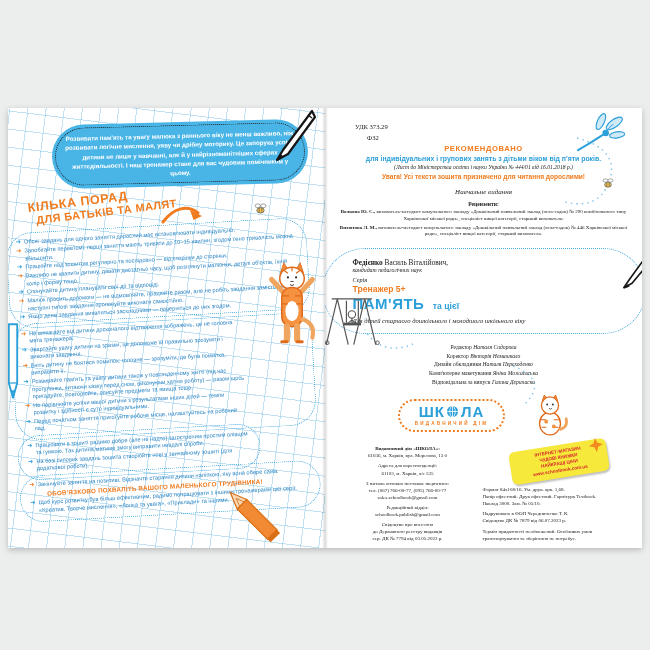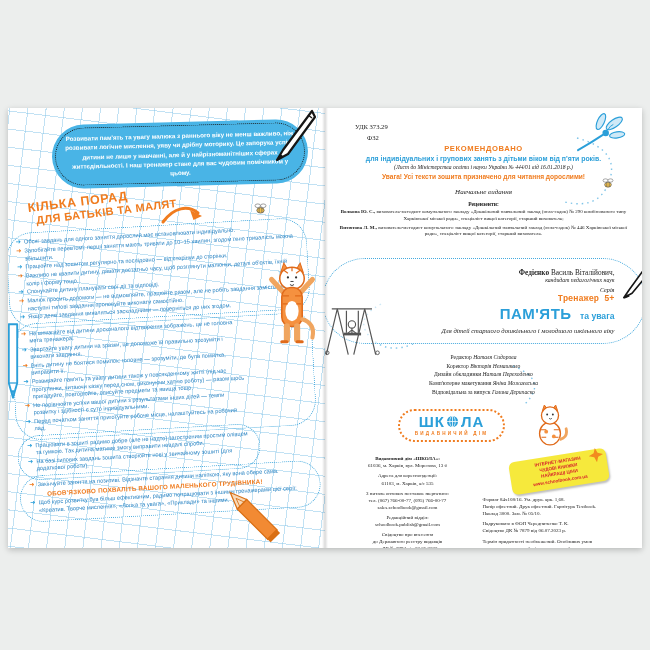--- a/index.html
+++ b/index.html
@@ -52,28 +52,28 @@
   .dragonfly{position:absolute;right:16px;top:4px;}
   .rec{margin:16px 0 0;color:#f07c1f;font-family:"Liberation Sans",sans-serif;font-weight:bold;
        font-size:7.6px;letter-spacing:.6px;}
   .recfor{margin:2px 0 0;color:#2b9fd9;font-family:"Liberation Sans",sans-serif;font-weight:bold;font-size:6.9px;}
   .ministry{margin:2px 0 0;font-style:italic;font-size:5.6px;}
   .attention{margin:3px 0 0;color:#f07c1f;font-family:"Liberation Sans",sans-serif;font-weight:bold;font-size:6.6px;}
   .edition{margin:8px 0 0;font-style:italic;font-size:7px;}
   .rev-label{margin:5px 0 0;font-weight:bold;font-size:5.6px;}
   .rev{margin:2px 0 0;width:292px;text-align:center;font-size:5px;line-height:1.35;}
   .rev .nm{font-weight:bold;}
-  .cloud-authors{position:relative;margin-top:20px;width:262px;border:1.7px dotted #45aade;
-      border-radius:60px;padding:9px 30px 9px;text-align:right;background:rgba(255,255,255,.6);}
+  .cloud-authors{position:relative;margin-top:10px;width:262px;border:1.7px dotted #45aade;
+      border-radius:60px;padding:9px 30px 9px;text-align:left;background:rgba(255,255,255,.6);}
   .a1{margin:0;font-size:7.3px;}
   .a1 .sn,.a2 .sn{font-weight:bold;}
   .a1d{margin:0;font-style:italic;font-size:5.8px;}
   .a2{margin:2px 0 0;font-size:7.3px;}
   .series{margin:3px 0 0;font-style:italic;font-size:6.2px;}
-  .series-name{margin:1px 0 0;font-family:Liberation Mono, monospace;color:#f07c1f;font-weight:bold;font-size:8.6px;}
+  .series-name{margin:1px 0 0;font-family:Liberation Sans, sans-serif;color:#f07c1f;font-weight:bold;font-size:8.6px;}
   .title{margin:1px 0 0;color:#2b9fd9;font-family:"Liberation Sans",sans-serif;font-weight:bold;}
   .title .tm{font-size:15px;letter-spacing:.5px;}
   .title .ts{font-size:8.6px;margin-left:4px;}
   .audience{margin:4px 0 0;font-style:italic;font-size:6.6px;}
   .swing{position:absolute;left:-4px;bottom:-14px;}
   .pencil-right{position:absolute;right:-14px;top:-4px;transform:rotate(10deg);}
   .credits{margin-top:9px;text-align:center;font-size:5.6px;line-height:1.55;}
   .credits p{margin:0;}
   .credits .nm{font-style:italic;}
   .logo-row{margin-top:7px;display:flex;align-items:center;}
@@ -292,21 +292,21 @@
         <p class="rev"><span class="nm">Волкова Ю. С.,</span><span> вихователь-методист комунального закладу «Дошкільний навчальний заклад (ясла-садок) № 290 комбінованого типу Харківської міської ради», спеціаліст вищої категорії, старший вихователь;</span></p>
         <p class="rev"><span class="nm">Витютова Л. М.,</span><span> вихователь-методист комунального закладу «Дошкільний навчальний заклад (ясла-садок) № 446 Харківської міської ради», спеціаліст вищої категорії, старший вихователь.</span></p>
 
         <div class="cloud-authors">
           <p class="a1"><span class="sn">Федієнко</span><span> Василь Віталійович,</span></p>
           <p class="a1d">кандидат педагогічних наук</p>
           <p class="series">Серія</p>
           <p class="series-name">Тренажер 5+</p>
           <p class="title">
             <span class="tm">ПАМ'ЯТЬ</span>
-            <span class="ts">та увага</span>
+            <span class="ts">та цієї</span>
           </p>
           <p class="audience">Для дітей старшого дошкільного і молодшого шкільного віку</p>
 
           <svg class="swing" width="64" height="56" viewBox="0 0 70 60">
             <g stroke="#555" fill="none" stroke-width="1.3">
               <path d="M8 58 L20 8 L32 58 M38 58 L50 8 L62 58"></path>
               <path d="M14 8 H58"></path>
               <path d="M30 10 V34 M43 10 V34"></path>
             </g>
             <rect x="27" y="34" width="19" height="3" fill="#555"></rect>

